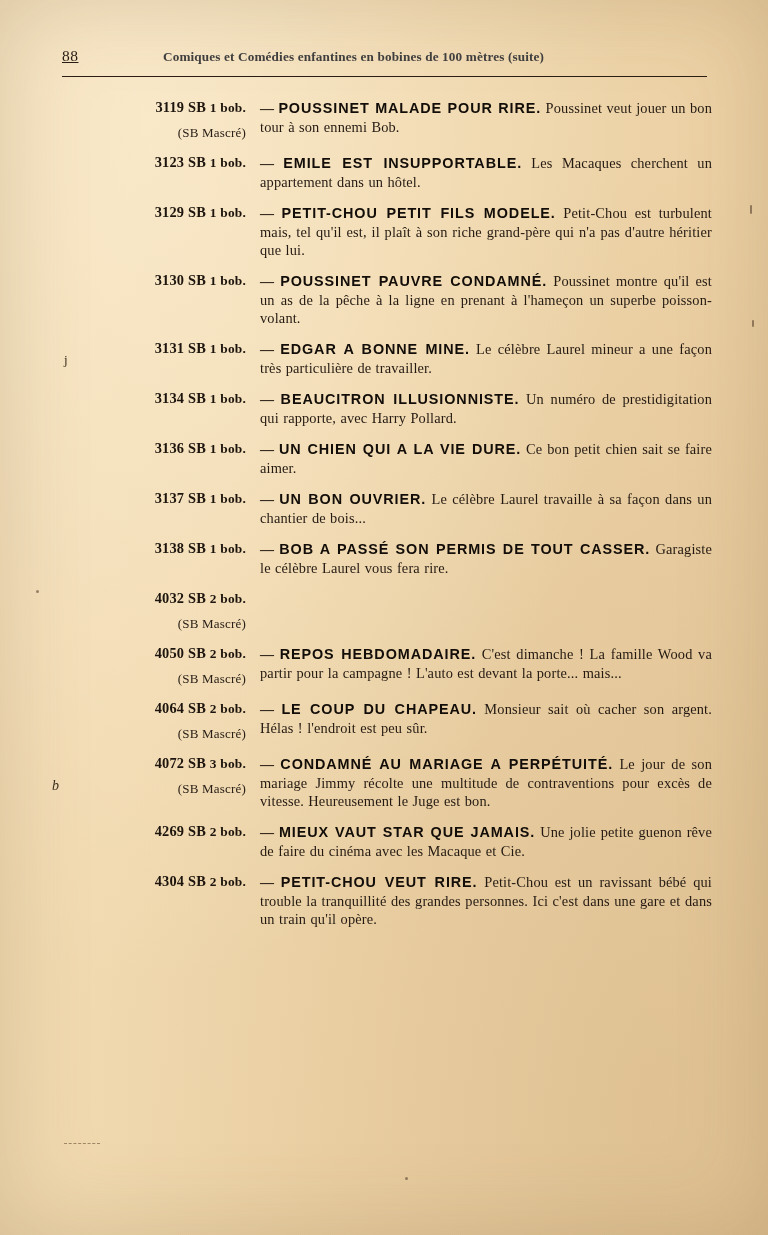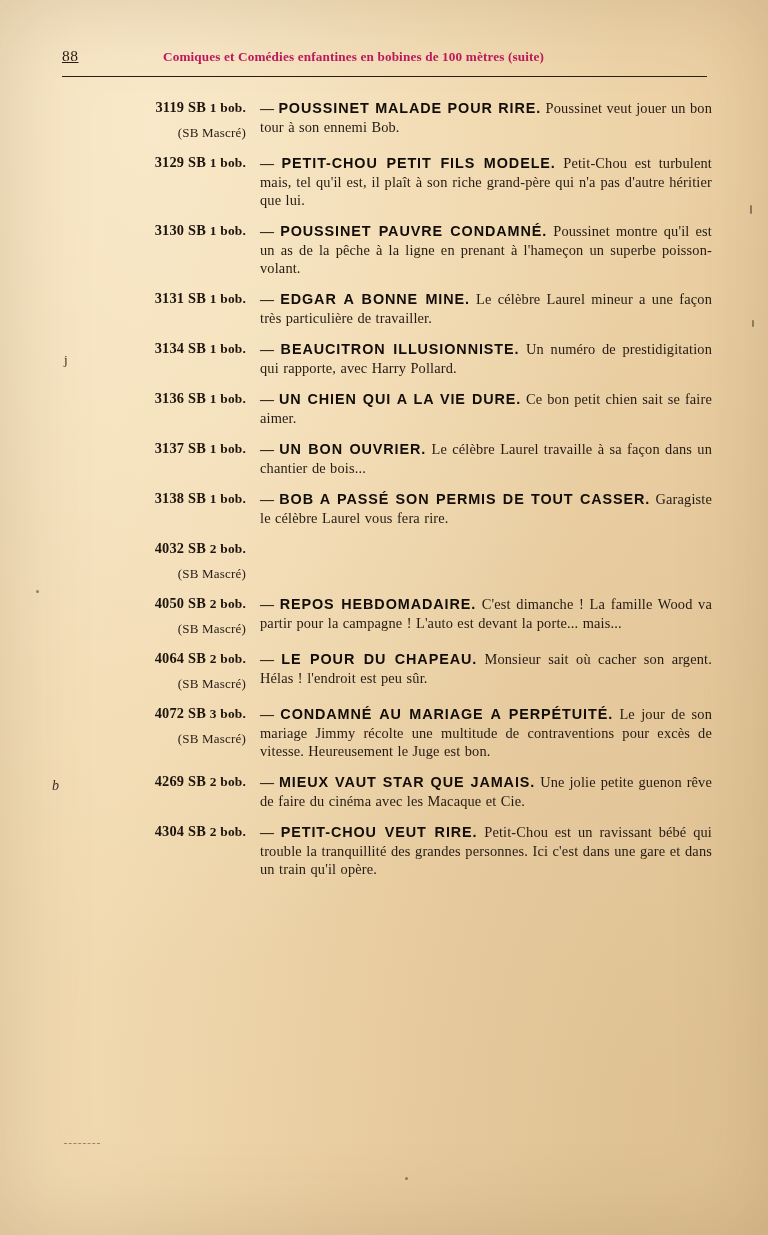--- a/index.html
+++ b/index.html
@@ -44,21 +44,21 @@
     text-decoration: underline;
   }
   .running-head {
     position: absolute;
     left: 163px;
     top: 49px;
     width: 470px;
     font-size: 13.2px;
     font-weight: bold;
     letter-spacing: 0.15px;
-    color: #be185d;
+    color: #404040;
     white-space: nowrap;
   }
   .rule {
     position: absolute;
     left: 62px;
     top: 76px;
     width: 645px;
     height: 0;
     border-top: 1.6px solid #2a1e14;
   }
@@ -162,20 +162,31 @@
         <div class="ref-main">3119 SB <span class="bob">1 bob.</span></div>
         <div class="ref-sub">(SB Mascré)</div>
       </div>
       <div class="body">
         <span class="dash">—</span>
         <span class="title">POUSSINET MALADE POUR RIRE.</span>
         <span class="desc">Poussinet veut jouer un bon tour à son ennemi Bob.</span>
       </div>
     </div>
 
+    <div class="entry">
+      <div class="ref">
+        <div class="ref-main">3123 SB <span class="bob">1 bob.</span></div>
+        <div class="ref-sub"></div>
+      </div>
+      <div class="body">
+        <span class="dash">—</span>
+        <span class="title">EMILE EST INSUPPORTABLE.</span>
+        <span class="desc">Les Macaques cherchent un appartement dans un hôtel.</span>
+      </div>
+    </div>
 
     <div class="entry">
       <div class="ref">
         <div class="ref-main">3129 SB <span class="bob">1 bob.</span></div>
         <div class="ref-sub"></div>
       </div>
       <div class="body">
         <span class="dash">—</span>
         <span class="title">PETIT-CHOU PETIT FILS MODELE.</span>
         <span class="desc">Petit-Chou est turbulent mais, tel qu'il est, il plaît à son riche grand-père qui n'a pas d'autre héritier que lui.</span>
@@ -273,21 +284,21 @@
       </div>
     </div>
 
     <div class="entry">
       <div class="ref">
         <div class="ref-main">4064 SB <span class="bob">2 bob.</span></div>
         <div class="ref-sub">(SB Mascré)</div>
       </div>
       <div class="body">
         <span class="dash">—</span>
-        <span class="title">LE POUR DU CHAPEAU.</span>
+        <span class="title">LE COUP DU CHAPEAU.</span>
         <span class="desc">Monsieur sait où cacher son argent. Hélas ! l'endroit est peu sûr.</span>
       </div>
     </div>
 
     <div class="entry">
       <div class="ref">
         <div class="ref-main">4072 SB <span class="bob">3 bob.</span></div>
         <div class="ref-sub">(SB Mascré)</div>
       </div>
       <div class="body">

